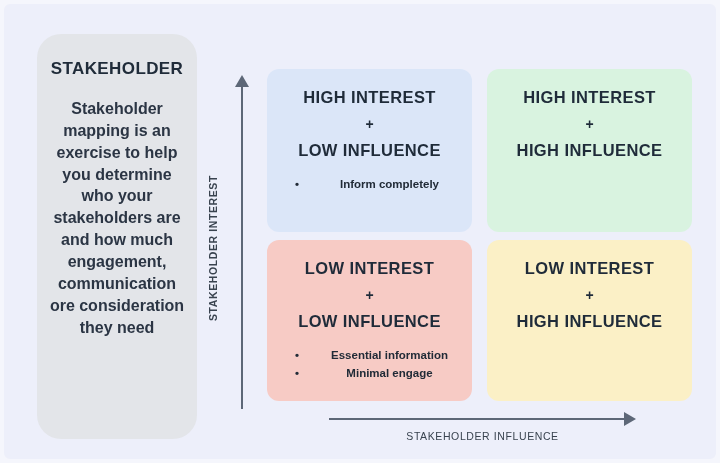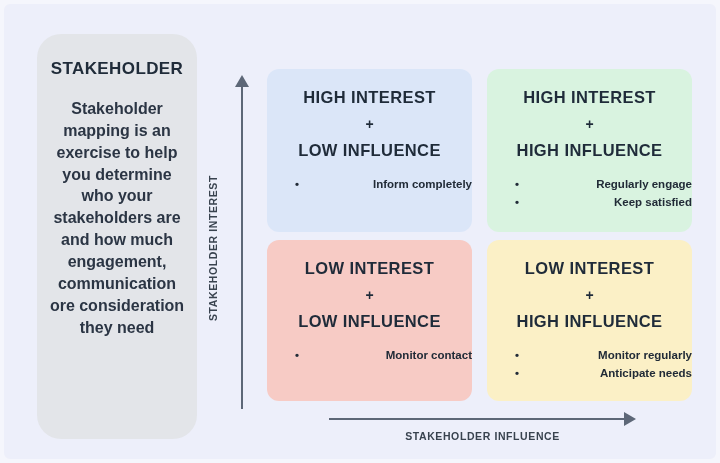--- a/index.html
+++ b/index.html
@@ -87,21 +87,21 @@
     border-top: 7px solid transparent;
     border-bottom: 7px solid transparent;
     border-left: 12px solid #5d6777;
   }
   .xaxis-label {
     position: absolute;
     left: 325px; top: 426px;
     width: 307px;
     text-align: center;
     font-size: 10.5px;
-    font-weight: 700;
+    font-weight: 400;
     letter-spacing: 0.6px;
     color: #39434f;
   }
 
   
   .quadrant {
     position: absolute;
     width: 205px;
     border-radius: 12px;
     text-align: center;
@@ -117,21 +117,21 @@
     font-weight: 700;
     letter-spacing: 0.4px;
   }
   .q-plus {
     font-size: 14px;
     font-weight: 700;
     margin: 9px 0;
   }
   .q-bullets {
     margin-top: 15px;
-    text-align: right;
+    text-align: center;
     padding-left: 28px;
     list-style: none;
   }
   .q-bullets li {
     position: relative;
     padding-left: 12px;
     font-size: 11.5px;
     font-weight: 600;
     line-height: 1.6;
     color: #212b37;
@@ -166,42 +166,35 @@
     <div class="q-line">LOW INFLUENCE</div>
     <ul class="q-bullets">
       <li>Inform completely</li>
     </ul>
   </div>
 
   <div class="quadrant q-tr" style="background: rgb(217, 243, 224);">
     <div class="q-line">HIGH INTEREST</div>
     <div class="q-plus">+</div>
     <div class="q-line">HIGH INFLUENCE</div>
-    <ul class="q-bullets">
-      <li>Regularly engage</li>
-      <li>Keep satisfied</li>
-    </ul>
   </div>
 
   <div class="quadrant q-bl" style="background: rgb(247, 203, 197);">
     <div class="q-line">LOW INTEREST</div>
     <div class="q-plus">+</div>
     <div class="q-line">LOW INFLUENCE</div>
     <ul class="q-bullets">
-      <li>Monitor contact</li>
+      <li>Essential information</li>
+      <li>Minimal engage</li>
     </ul>
   </div>
 
   <div class="quadrant q-br" style="background: rgb(251, 240, 198);">
     <div class="q-line">LOW INTEREST</div>
     <div class="q-plus">+</div>
     <div class="q-line">HIGH INFLUENCE</div>
-    <ul class="q-bullets">
-      <li>Monitor regularly</li>
-      <li>Anticipate needs</li>
-    </ul>
   </div>
 
   <div class="xaxis-line"></div>
   <div class="xaxis-head"></div>
   <div class="xaxis-label">STAKEHOLDER INFLUENCE</div>
 
 </div>
 
 </body></html>

